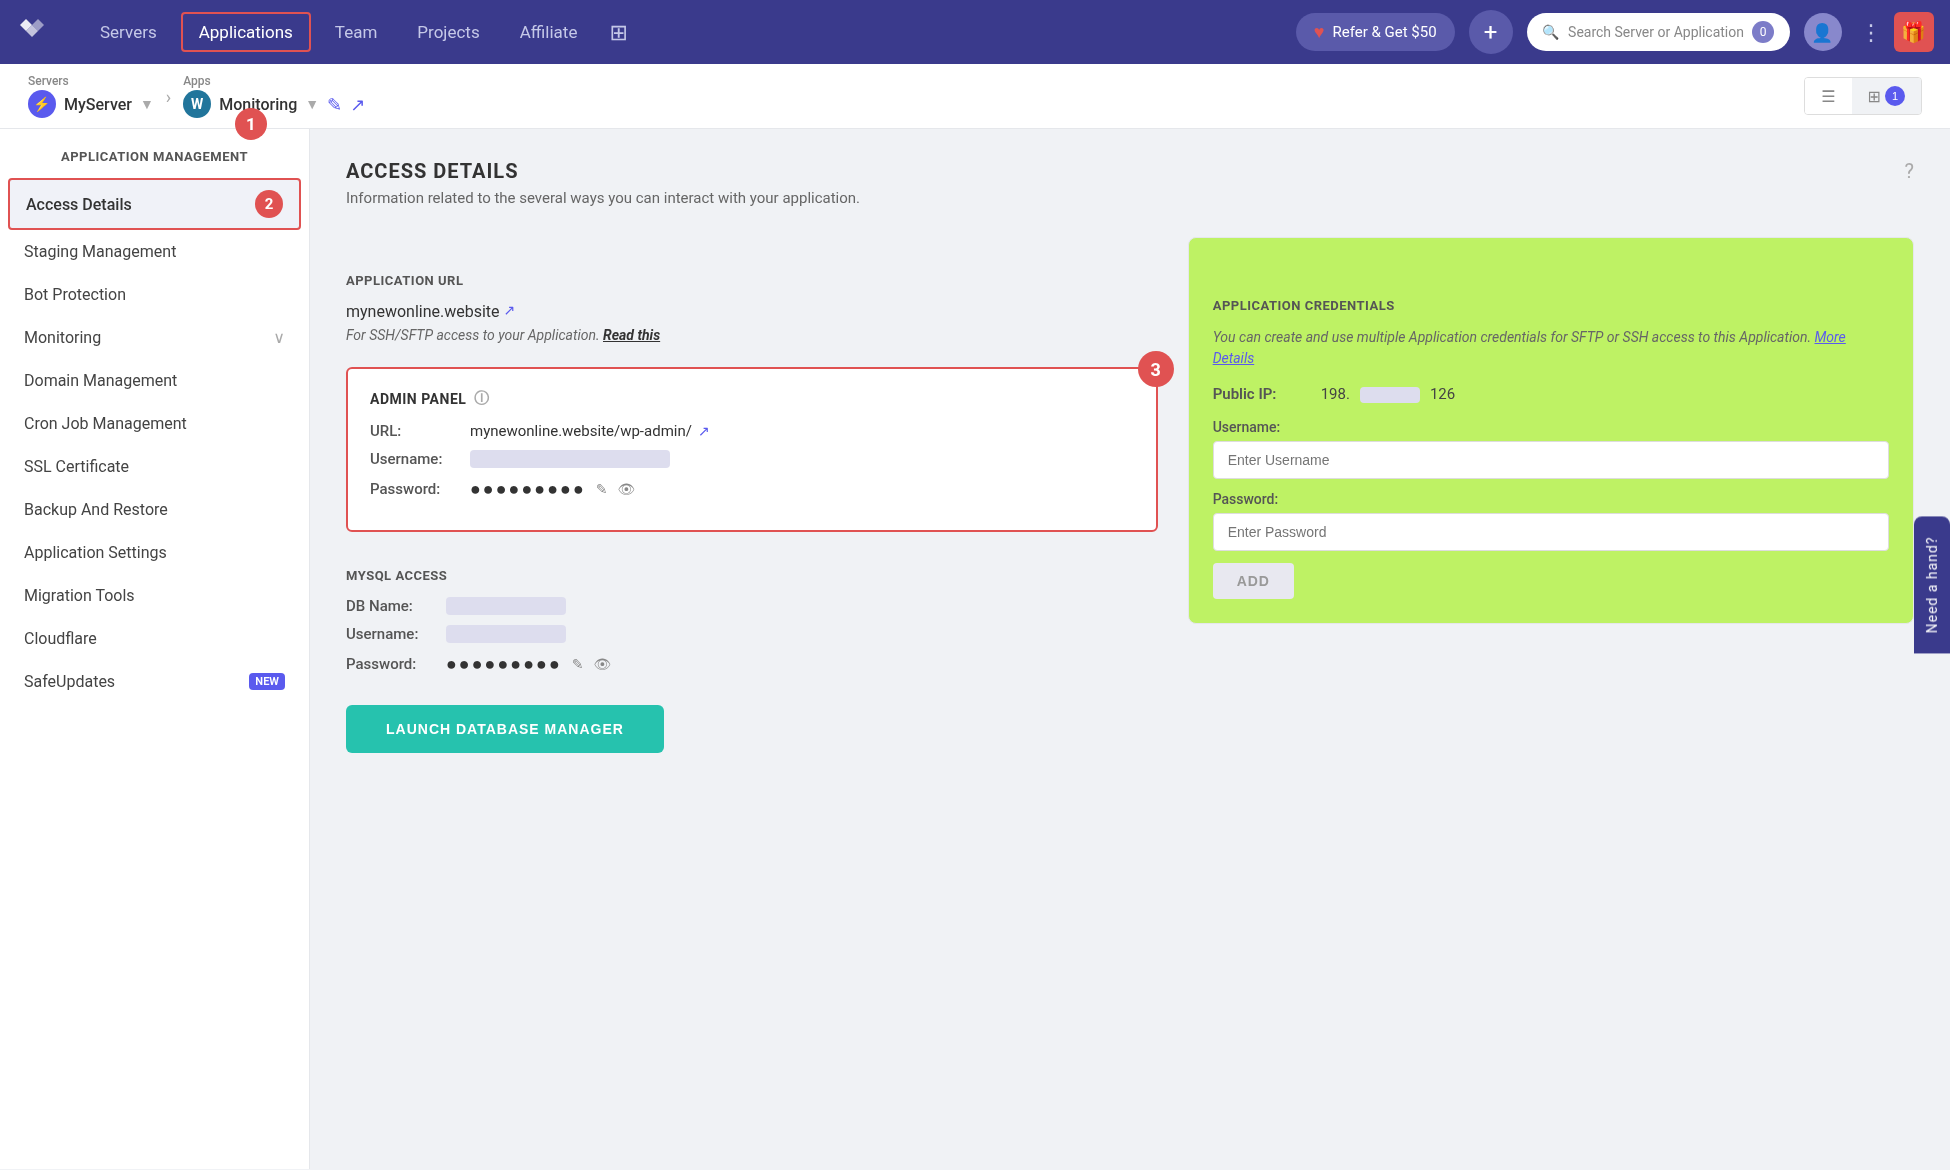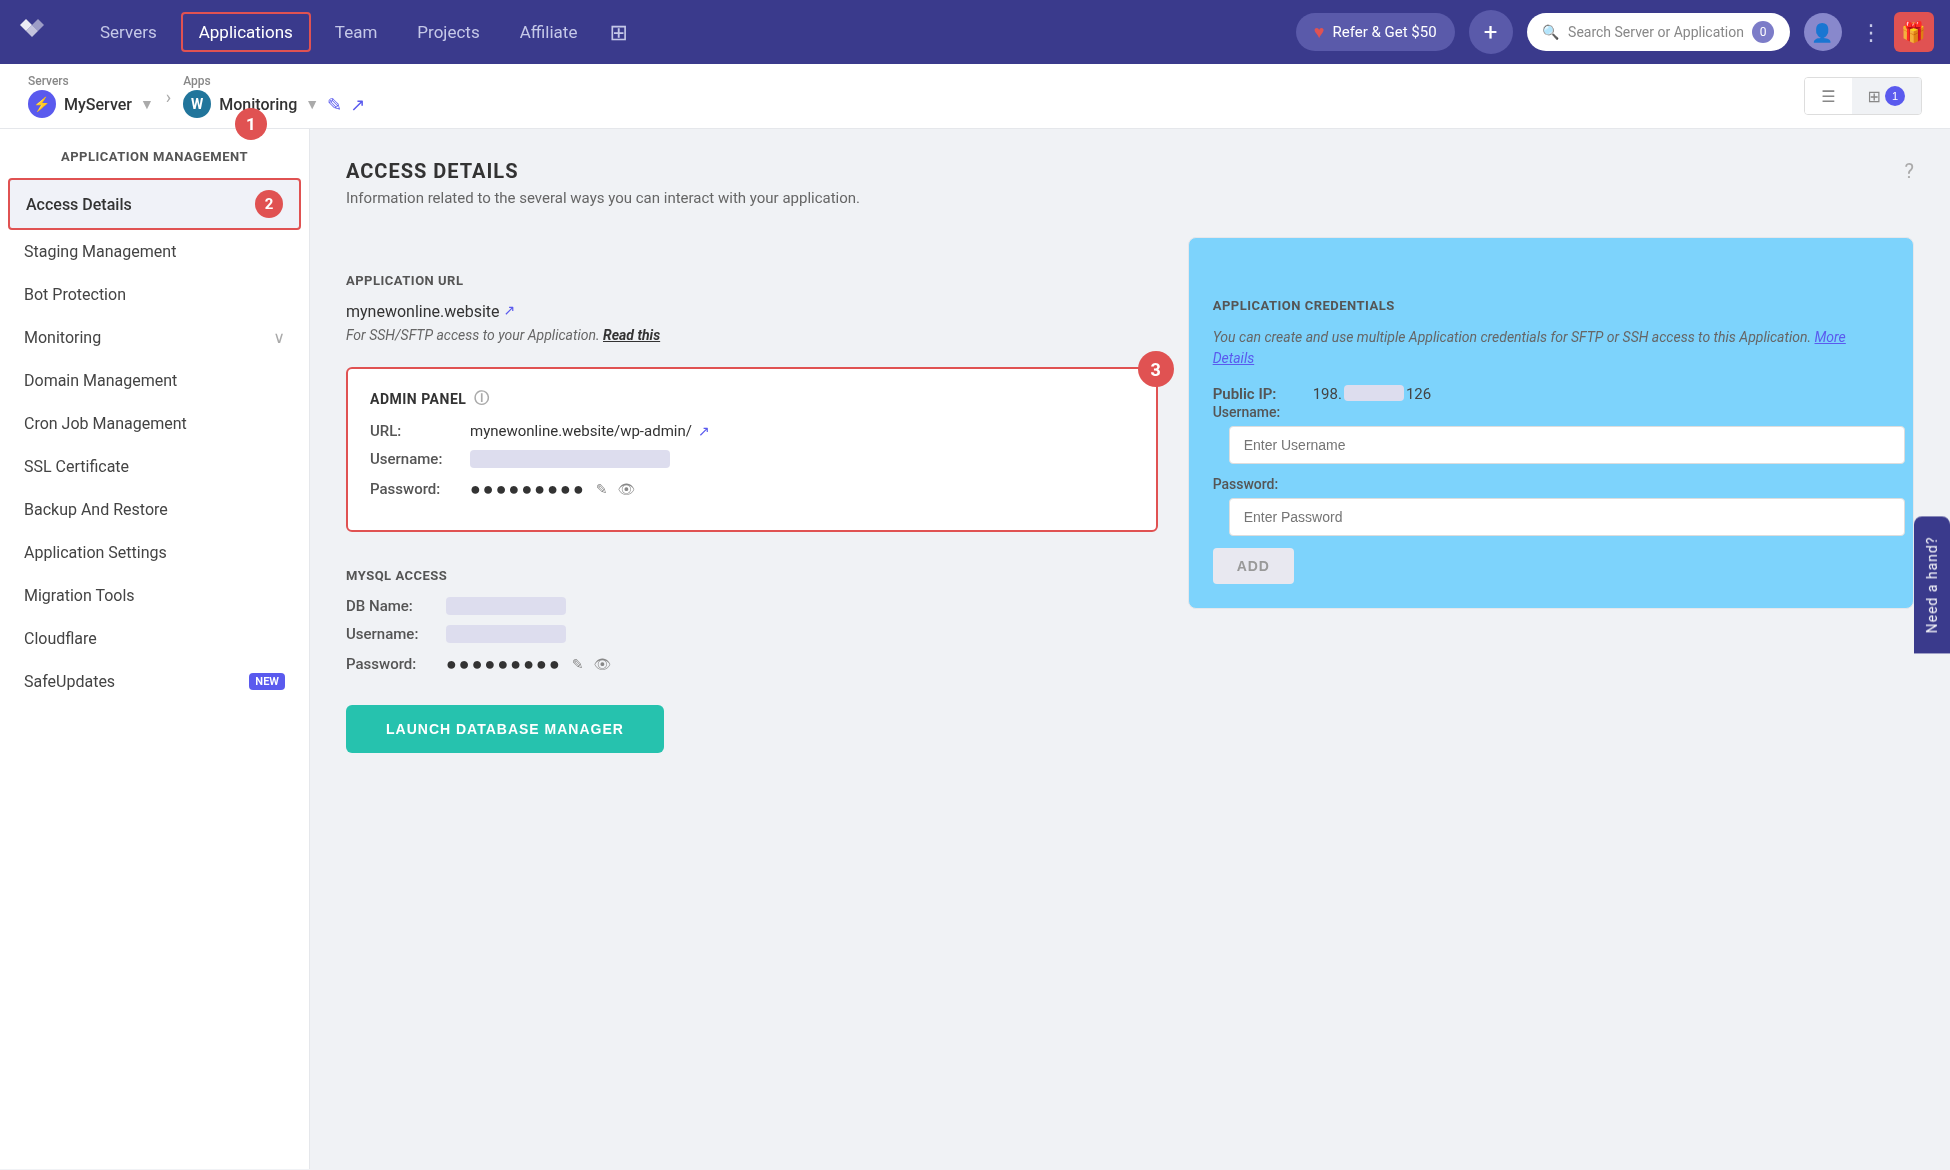--- a/index.html
+++ b/index.html
@@ -244,21 +244,21 @@
     
     .cards-row {
       display: flex;
       gap: 30px;
       align-items: flex-start;
     }
 
     .card-left { flex: 1.2; }
     .card-right {
       flex: 1;
-      background: #7dd3fc;
+      background: #bef264;
       border-radius: 8px;
       border: 1px solid #e5e7eb;
       padding: 24px;
     }
 
     .subsection-title {
       font-size: 13px;
       font-weight: 700;
       color: #555;
       text-transform: uppercase;
@@ -362,46 +362,45 @@
     .cred-desc {
       font-size: 14px;
       color: #666;
       margin-bottom: 16px;
       line-height: 1.5;
       font-style: italic;
     }
     .more-link { color: #5a5aee; text-decoration: underline; cursor: pointer; }
     .ip-row {
       display: flex;
-      align-items: flex-start;
-      gap: 0;
+      align-items: flex-end;
+      gap: 8px;
       font-size: 15px;
       color: #444;
-      margin-bottom: 1px;
+      margin-bottom: 16px;
     }
     .ip-label { font-weight: 600; color: #555; min-width: 100px; }
     .ip-blurred {
       background: #dde;
       border-radius: 4px;
       width: 60px;
       height: 16px;
       display: inline-block;
       vertical-align: middle;
       margin: 0 2px;
     }
     .cred-input {
       width: 100%;
       border: 1px solid #ddd;
       border-radius: 4px;
       padding: 10px 14px;
       font-size: 14px;
       color: #aaa;
       margin-bottom: 12px;
       outline: none;
-      margin-left: 16px;
     }
     .add-btn {
       background: #e8e8f0;
       color: #999;
       border: none;
       border-radius: 4px;
       padding: 10px 24px;
       font-size: 14px;
       font-weight: 600;
       cursor: pointer;

